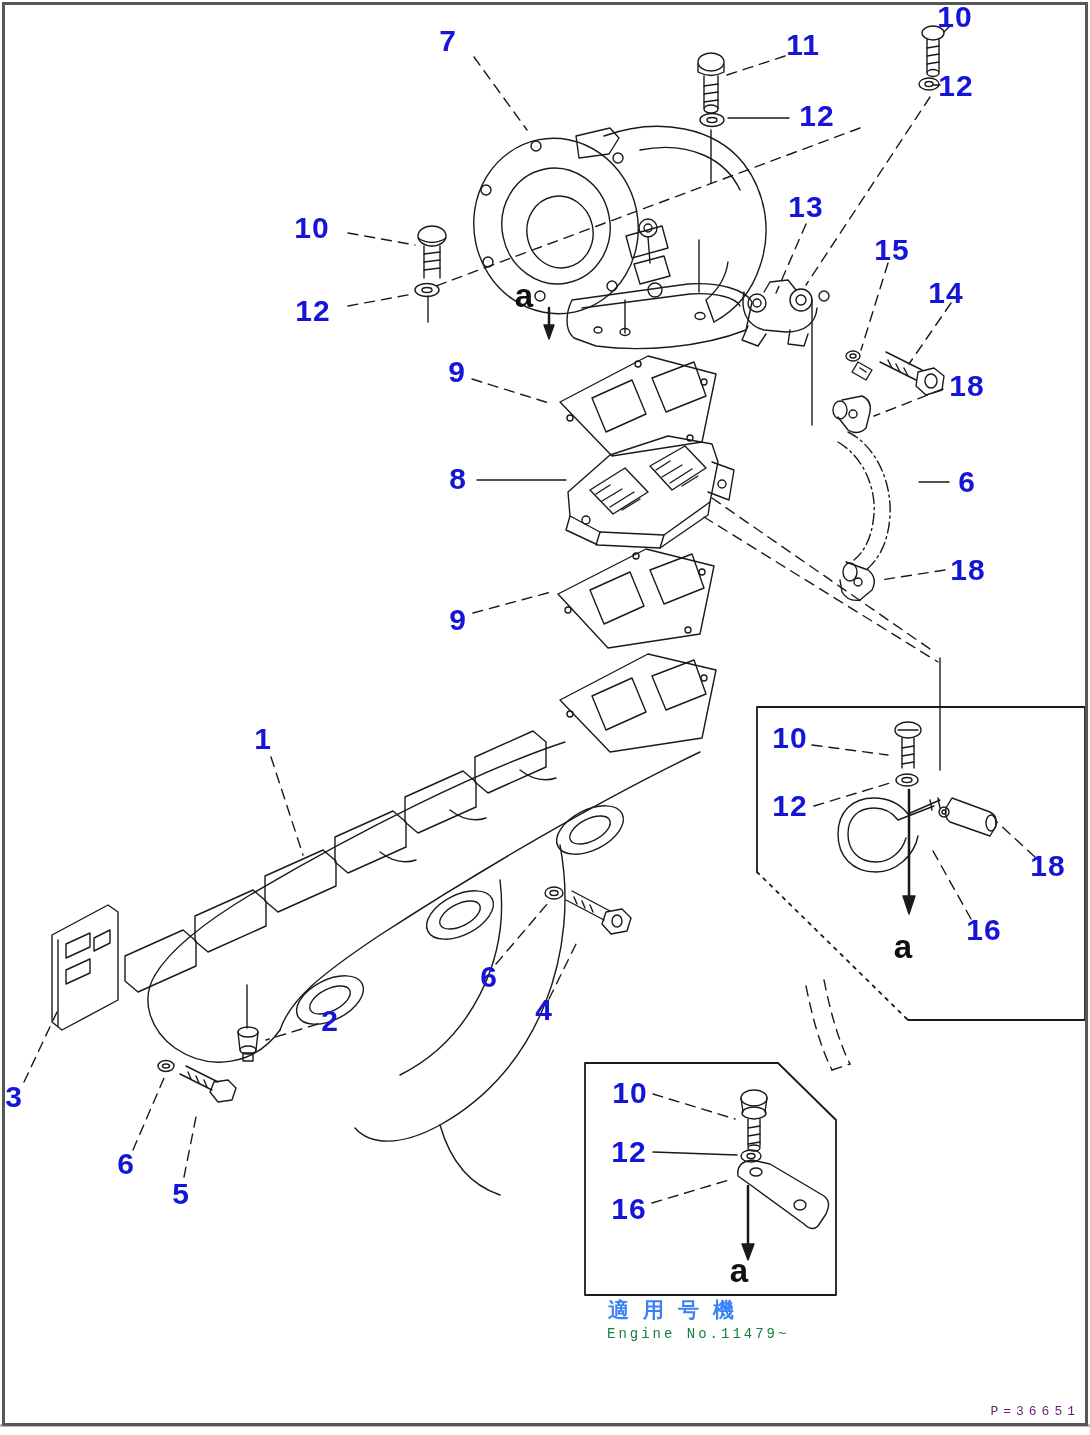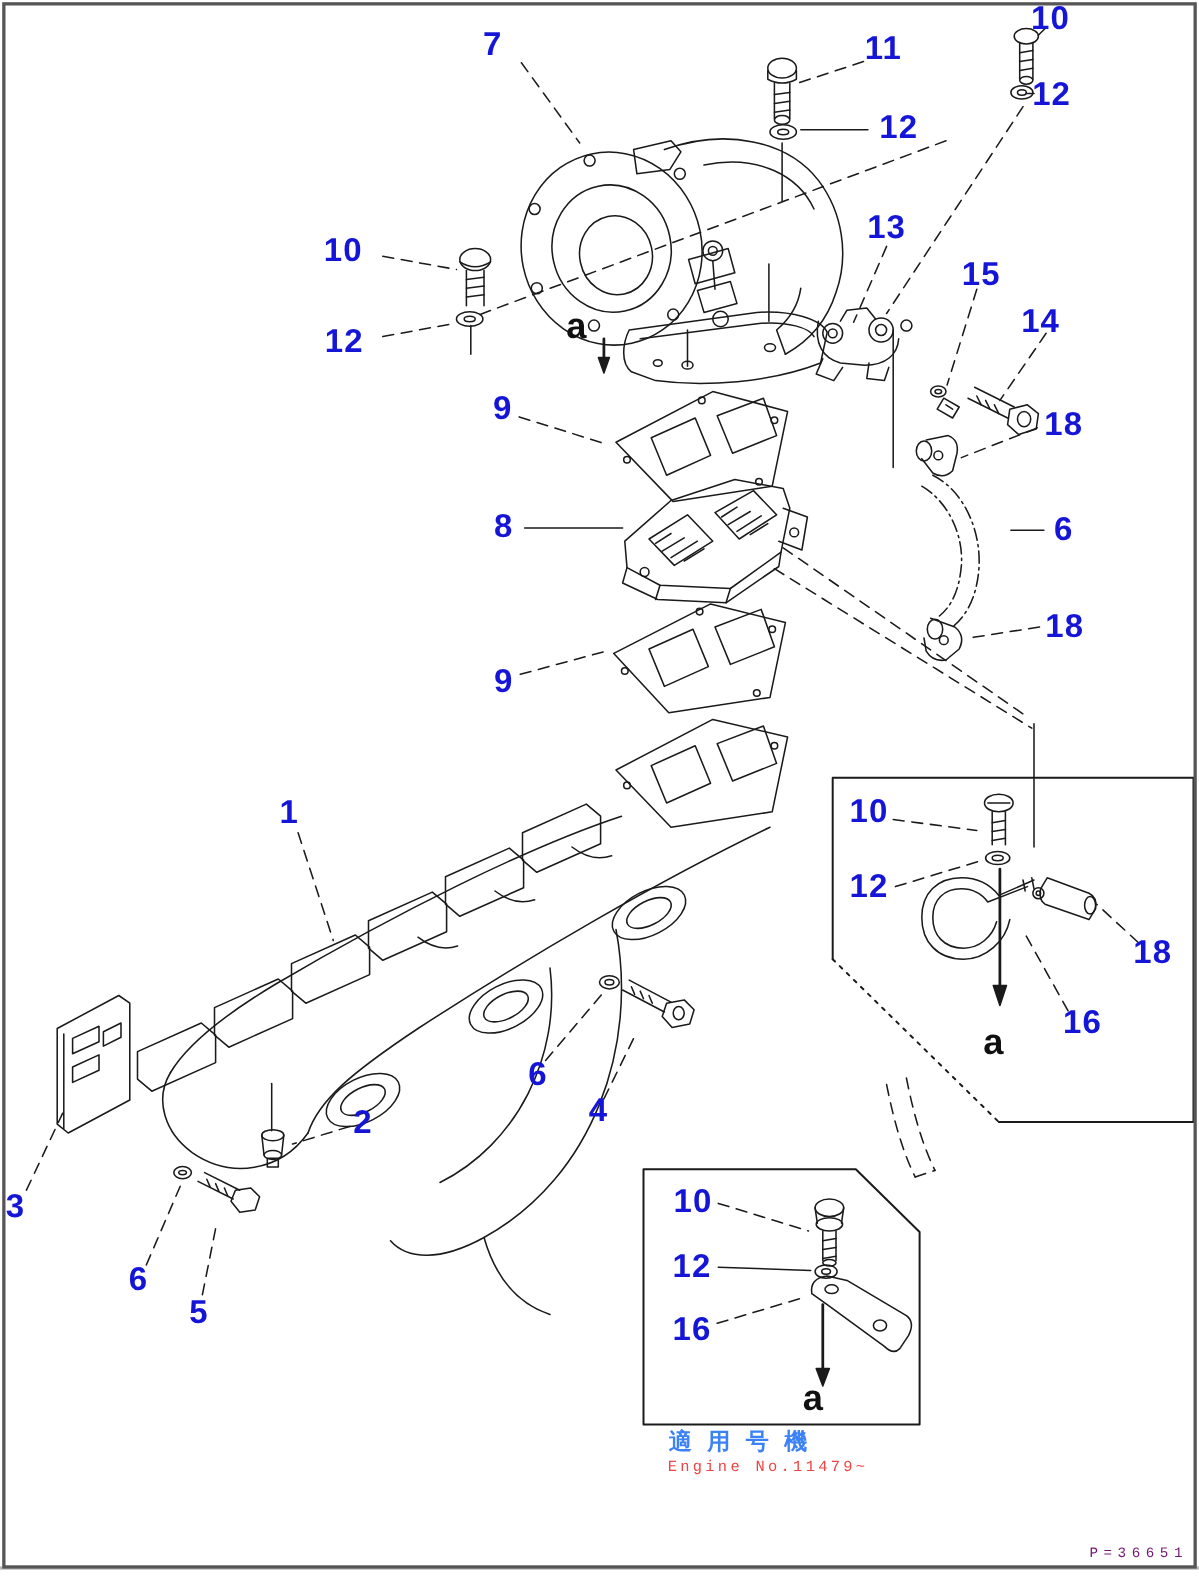--- a/index.html
+++ b/index.html
@@ -8,21 +8,21 @@
   #frame{position:absolute;left:2px;top:2px;right:2px;bottom:9px;border:3px solid #565656;}
   #art{position:absolute;left:0;top:0;width:1090px;height:1435px;}
   .callout{position:absolute;transform:translate(-50%,-50%);
            font:bold 30px "Liberation Sans",sans-serif;color:#1515d8;
            letter-spacing:1px;white-space:nowrap;}
   .refletter{position:absolute;transform:translate(-50%,-50%);
            font:bold 33px "Liberation Sans",sans-serif;color:#101010;}
   #jp-line{position:absolute;left:608px;top:1296px;font:bold 21px "Liberation Sans",sans-serif;
            color:#3b82f6;letter-spacing:14px;white-space:nowrap;}
   #engine-line{position:absolute;left:607px;top:1326px;font:14px "Liberation Mono",monospace;
-           color:#ef4444;letter-spacing:3px;white-space:nowrap;}
+           color:#15803d;letter-spacing:3px;white-space:nowrap;}
   #print-code{position:absolute;right:10px;top:1404px;font:13px "Liberation Mono",monospace;
            color:#701a75;letter-spacing:5px;white-space:nowrap;}
   #bottom-strip{position:absolute;left:0;top:1424px;width:1090px;height:3px;background:#b9b9b9;}
 </style>
 </head>
 <body>
 
 <div id="page">
 
   <svg id="art" viewBox="0 0 1090 1435" fill="none" stroke="#1a1a1a" stroke-width="1.4" stroke-linecap="round" stroke-linejoin="round">

